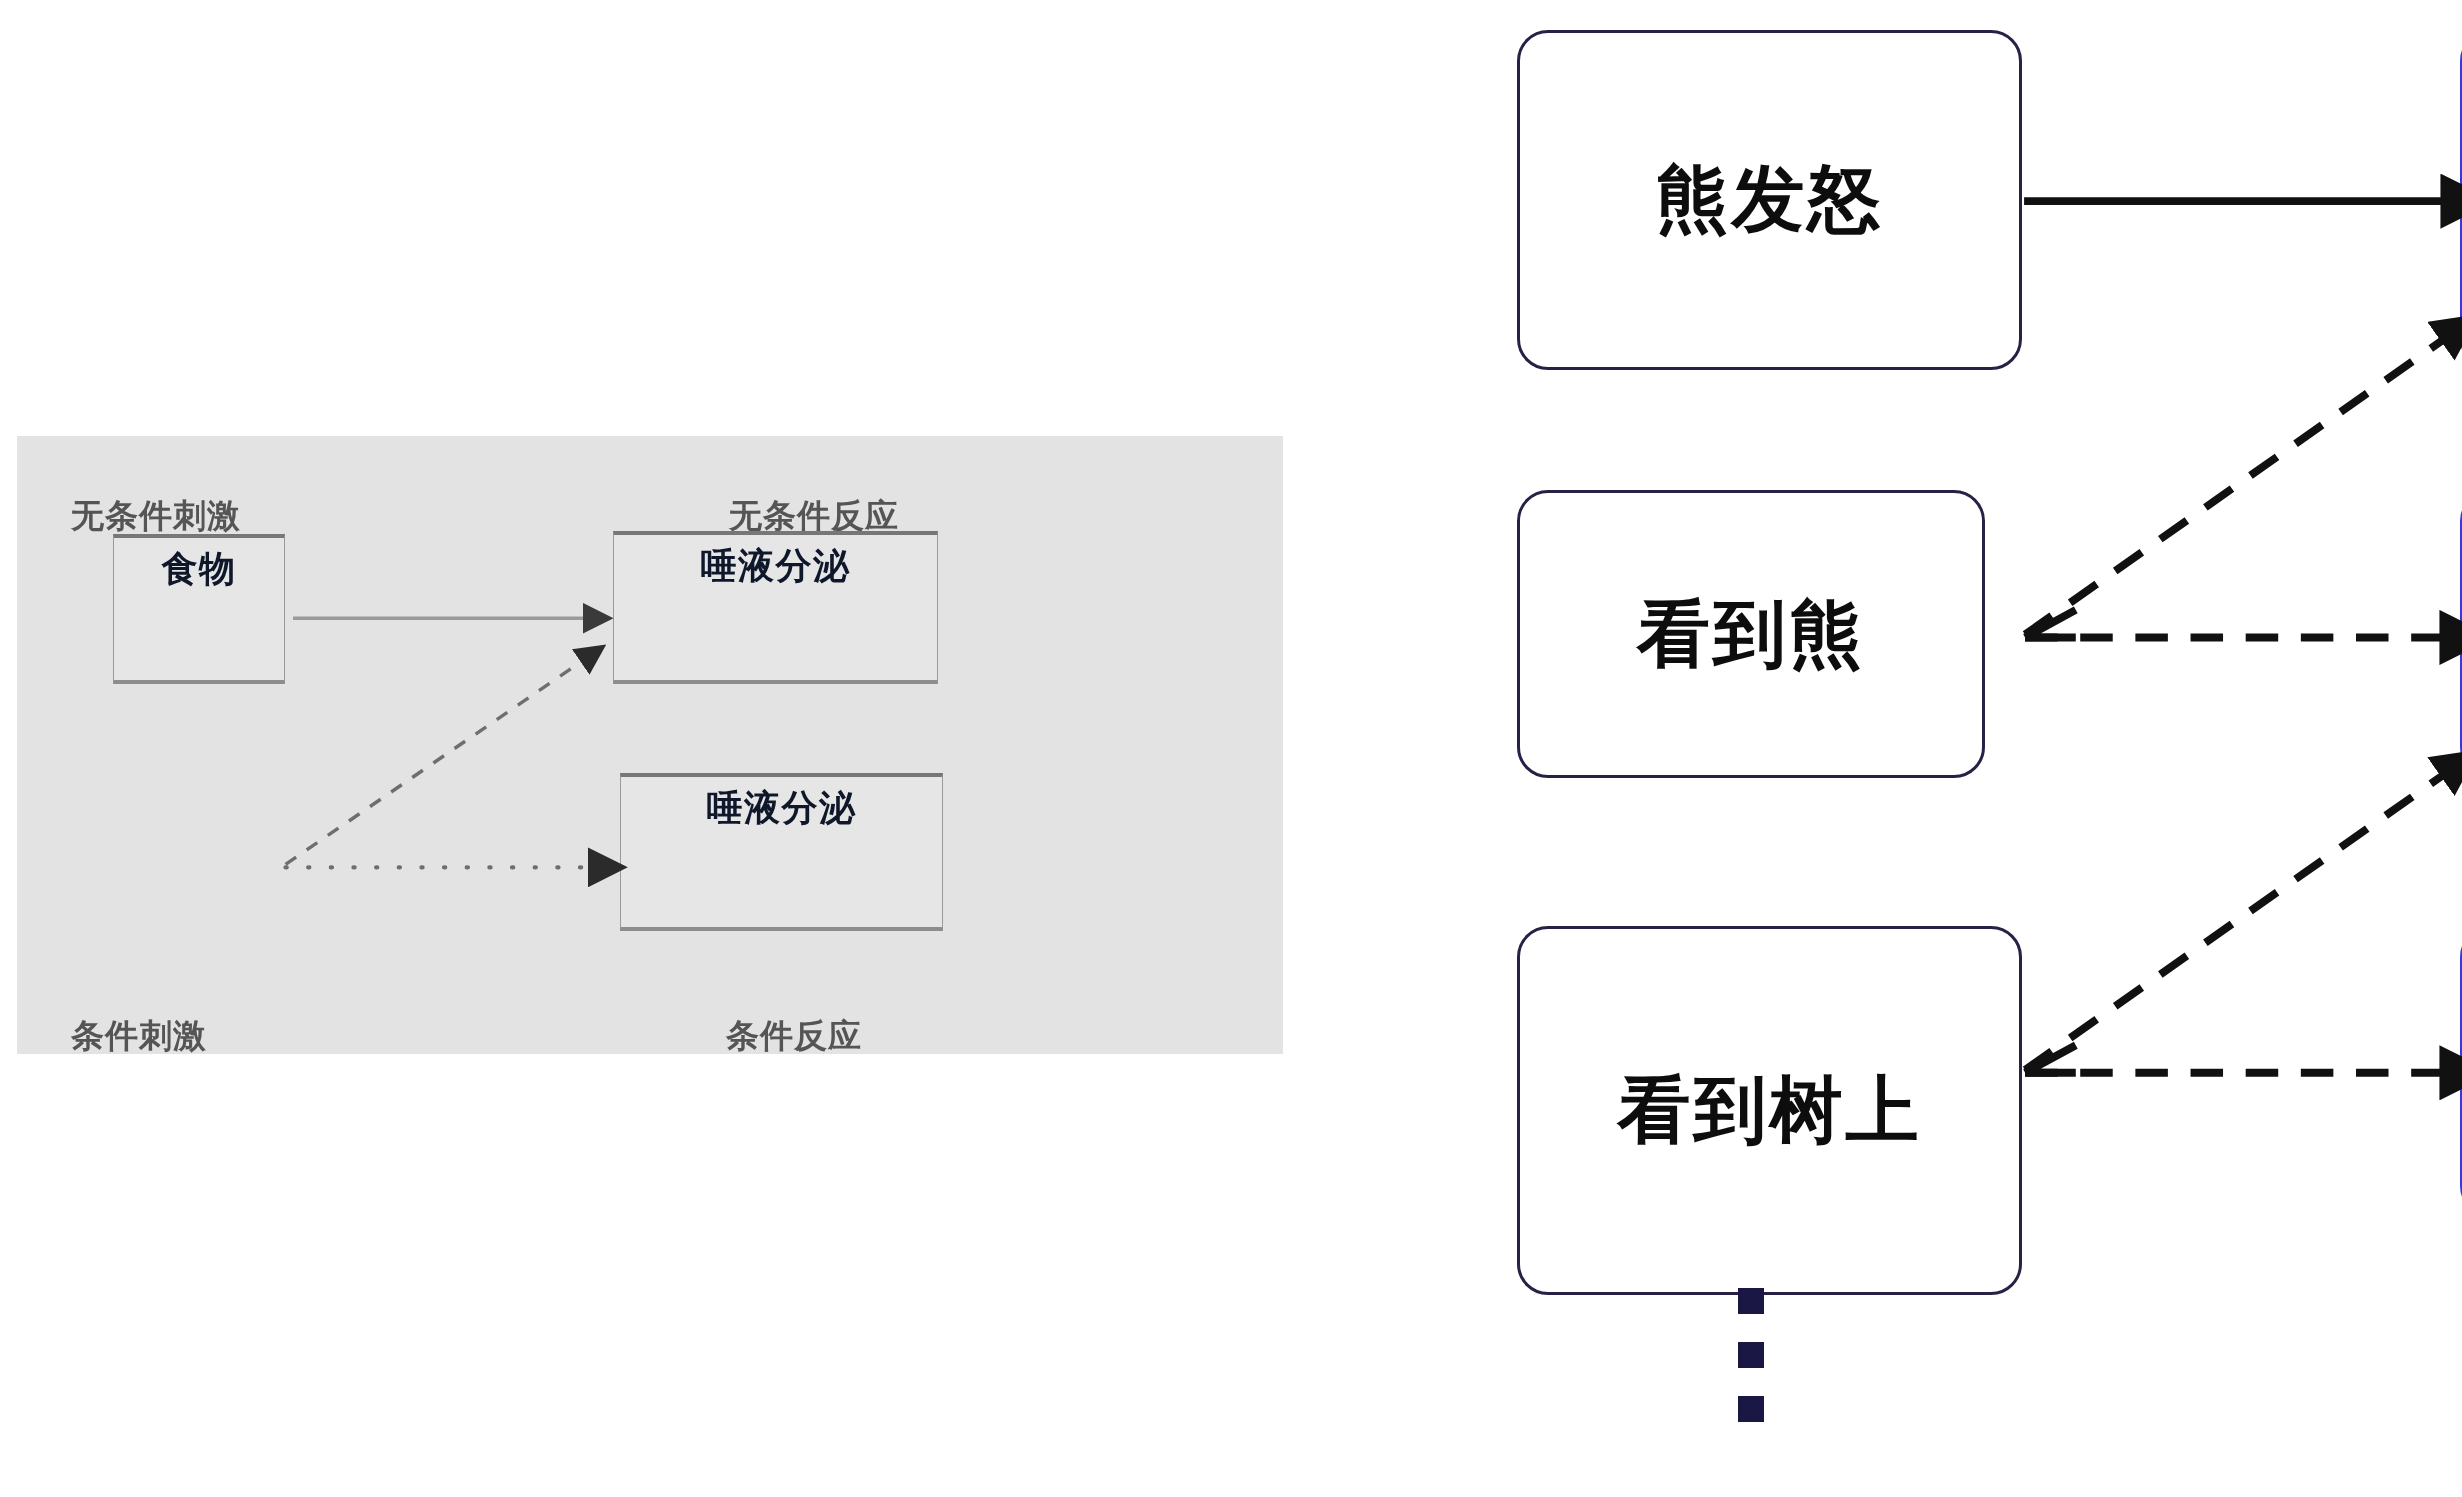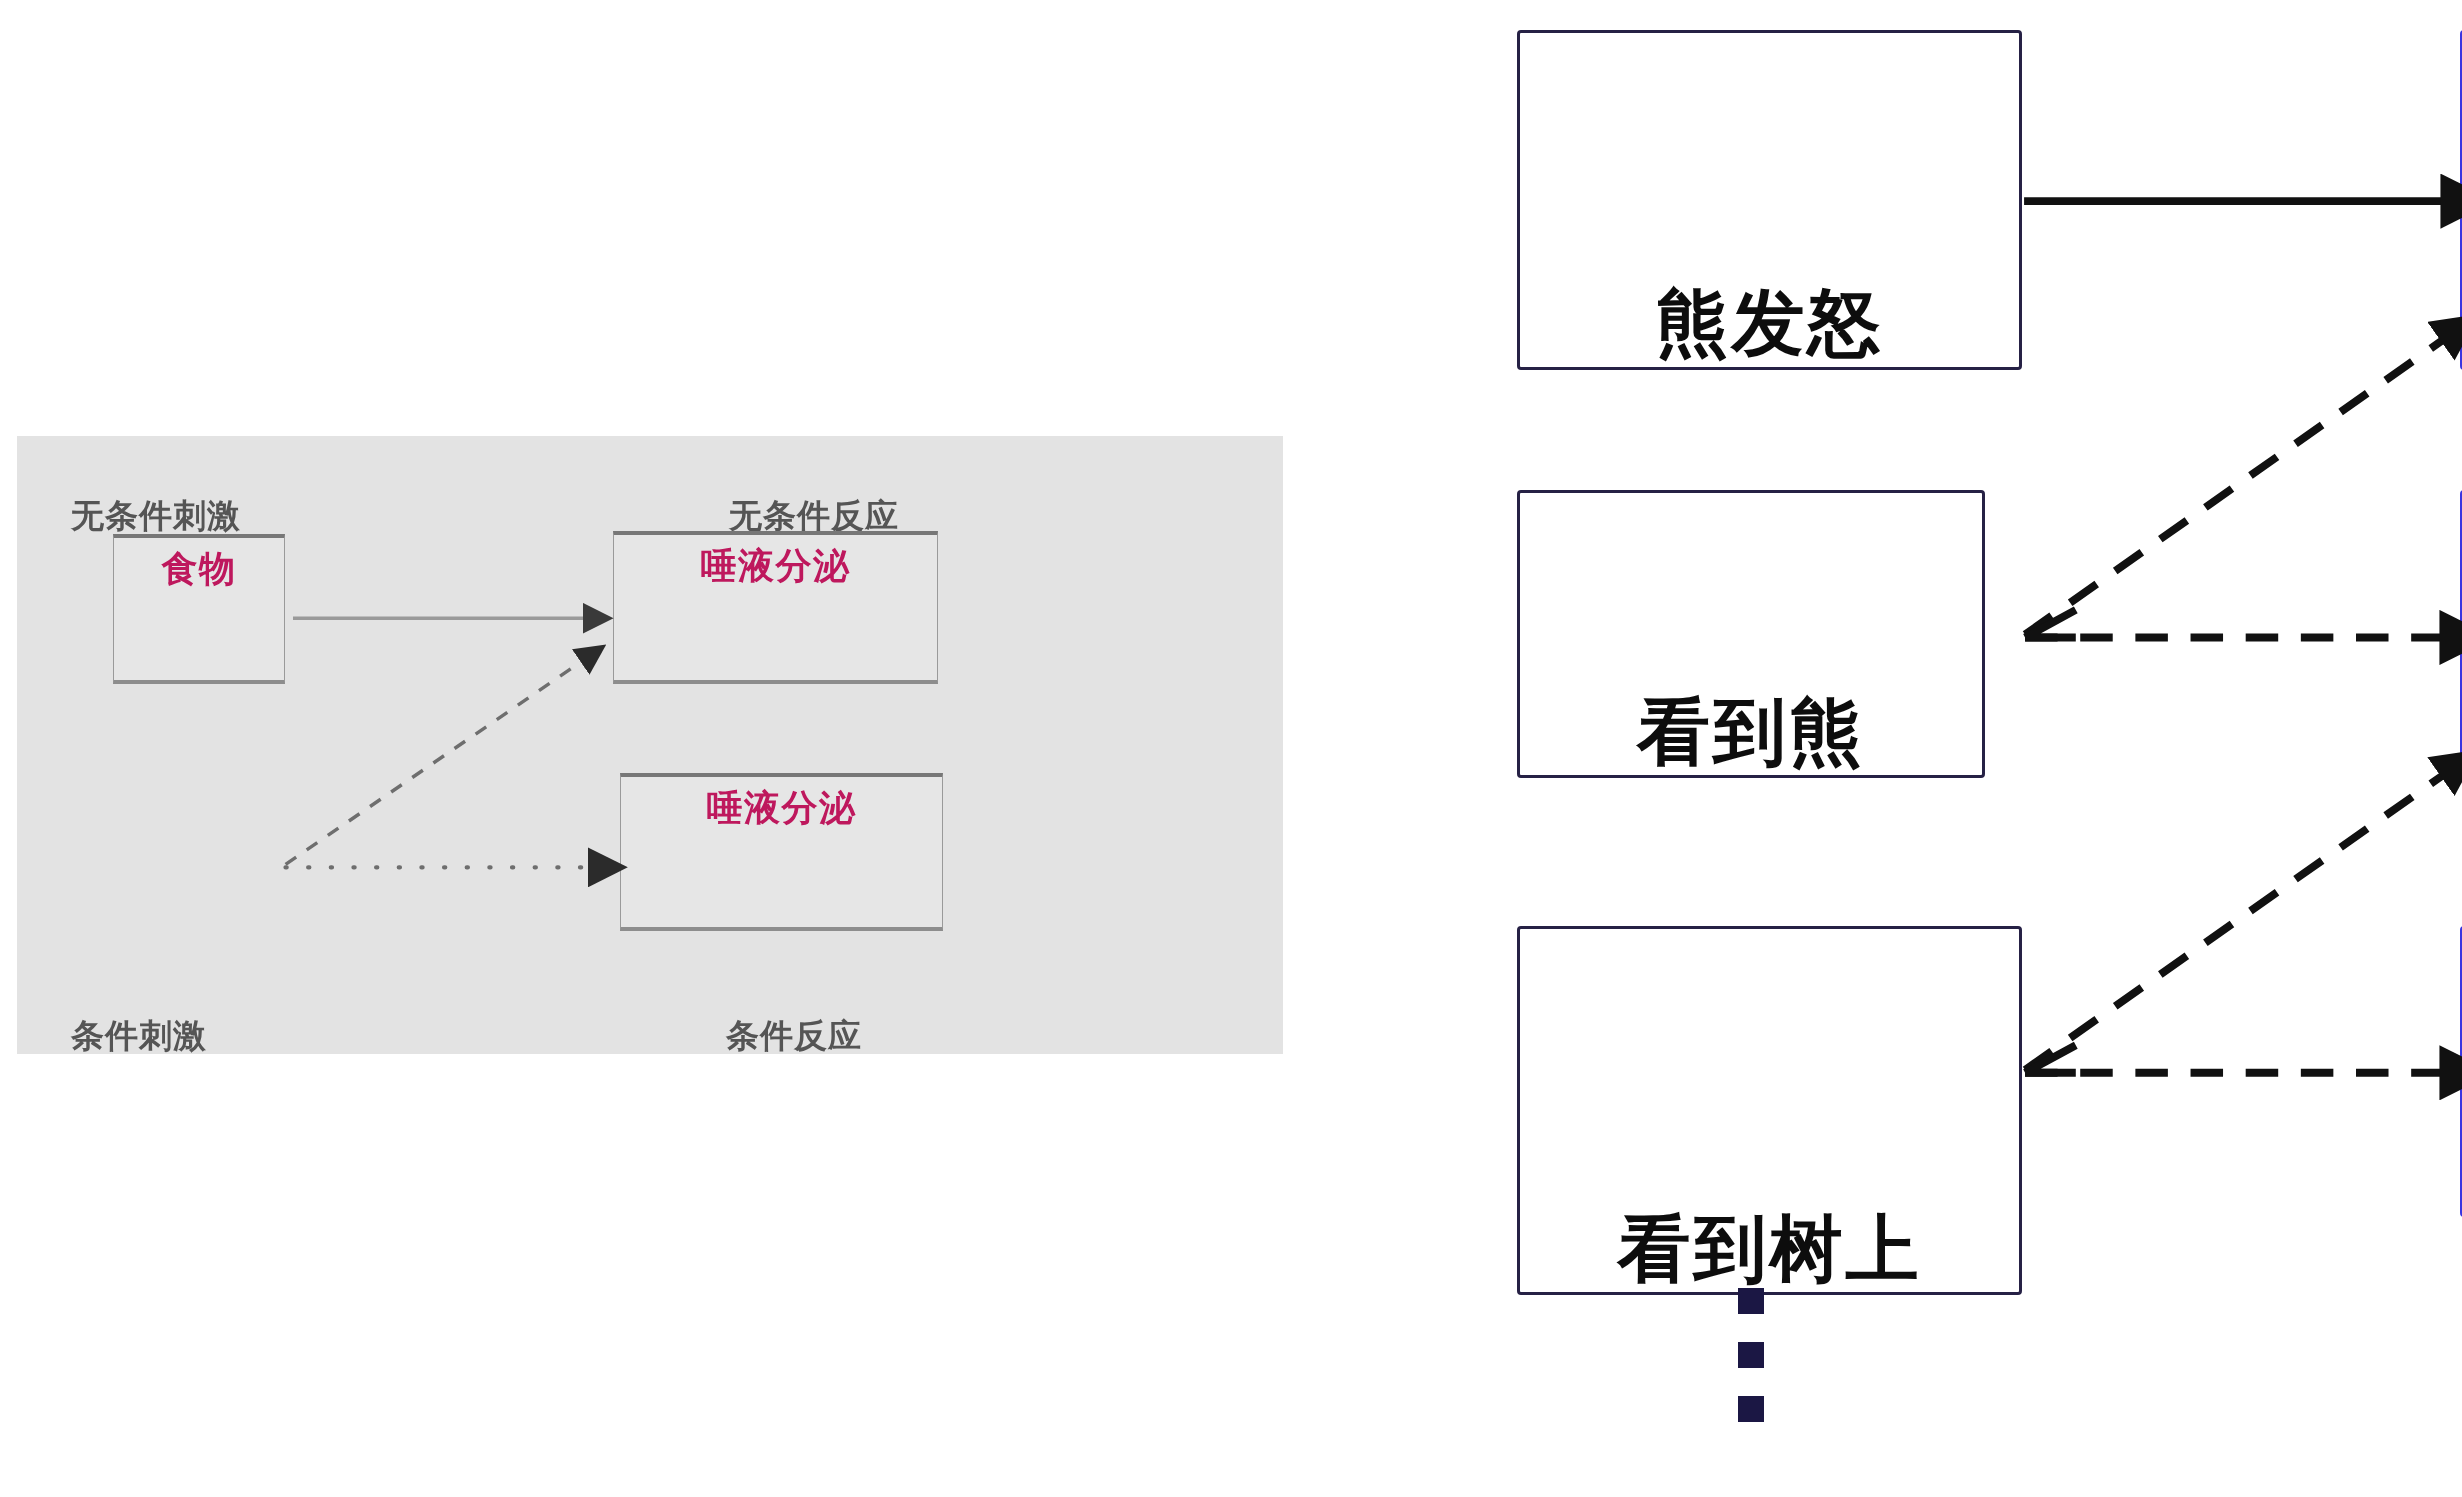--- a/index.html
+++ b/index.html
@@ -8,37 +8,37 @@
 
   
   #pavlov-panel{position:absolute;left:17px;top:436px;width:1266px;height:618px;
       background:#e3e3e3;}
   #pavlov-panel .p-label{position:absolute;color:#555;font-weight:bold;
       font-size:33px;letter-spacing:1px;white-space:nowrap;margin-top:34px;}
   #pavlov-panel .p-box{position:absolute;background:#e6e6e6;
       border:1.5px solid #9a9a9a;border-top:4.4px solid #777;border-bottom:4.4px solid #8d8d8d;
       box-sizing:border-box;}
   #pavlov-panel .p-box span{position:absolute;left:0;right:0;top:6.9px;text-align:center;
-      color:#be185d;font-weight:bold;font-size:36px;letter-spacing:1.5px;white-space:nowrap;}
+      color:#0f172a;font-weight:bold;font-size:36px;letter-spacing:1.5px;white-space:nowrap;}
 
   .lbl-ucs{left:54px;top:23.6px;}
   .lbl-ucr{left:712px;top:23.6px;}
   .lbl-cs {left:54px;top:544px;}
   .lbl-cr {left:709px;top:544px;}
 
   .box-food   {left:96px; top:98px; width:172px;height:150px;}
   .box-saliv1 {left:596px;top:95px; width:325px;height:153px;}
   .box-bell   {left:73px; top:335px; width:185px;height:158px;}
   .box-saliv2 {left:603px;top:337px; width:323px;height:158px;}
 
   #pavlov-svg{position:absolute;left:0;top:0;width:1266px;height:618px;overflow:visible;}
 
   
-  .node{position:absolute;box-sizing:border-box;background:#fff;border-radius:4px;
-        display:flex;align-items:flex-end;justify-content:center;text-align:center;}
+  .node{position:absolute;box-sizing:border-box;background:#fff;border-radius:31px;
+        display:flex;align-items:center;justify-content:center;text-align:center;}
   .node.dark  {border:3.4px solid #262145;}
   .node.blue  {border:3.4px solid #3a35e0;}
   .node .cn{font-size:73px;color:#0d0d0d;font-weight:bold;letter-spacing:3px;line-height:1.18;}
 
   #n-bear-angry {left:1517px;top:29.5px;  width:505px;height:340px;}
   #n-see-bear   {left:1517px;top:490px; width:468px;height:288px;}
   #n-see-claw   {left:1517px;top:926px;width:505px;height:369px;}
   #n-reward     {left:2460px;top:29.5px;  width:505px;height:340px;}
   #n-vsp        {left:2460px;top:490px; width:505px;height:288px;}
   #n-vs         {left:2460px;top:926px;width:505px;height:291px;}

